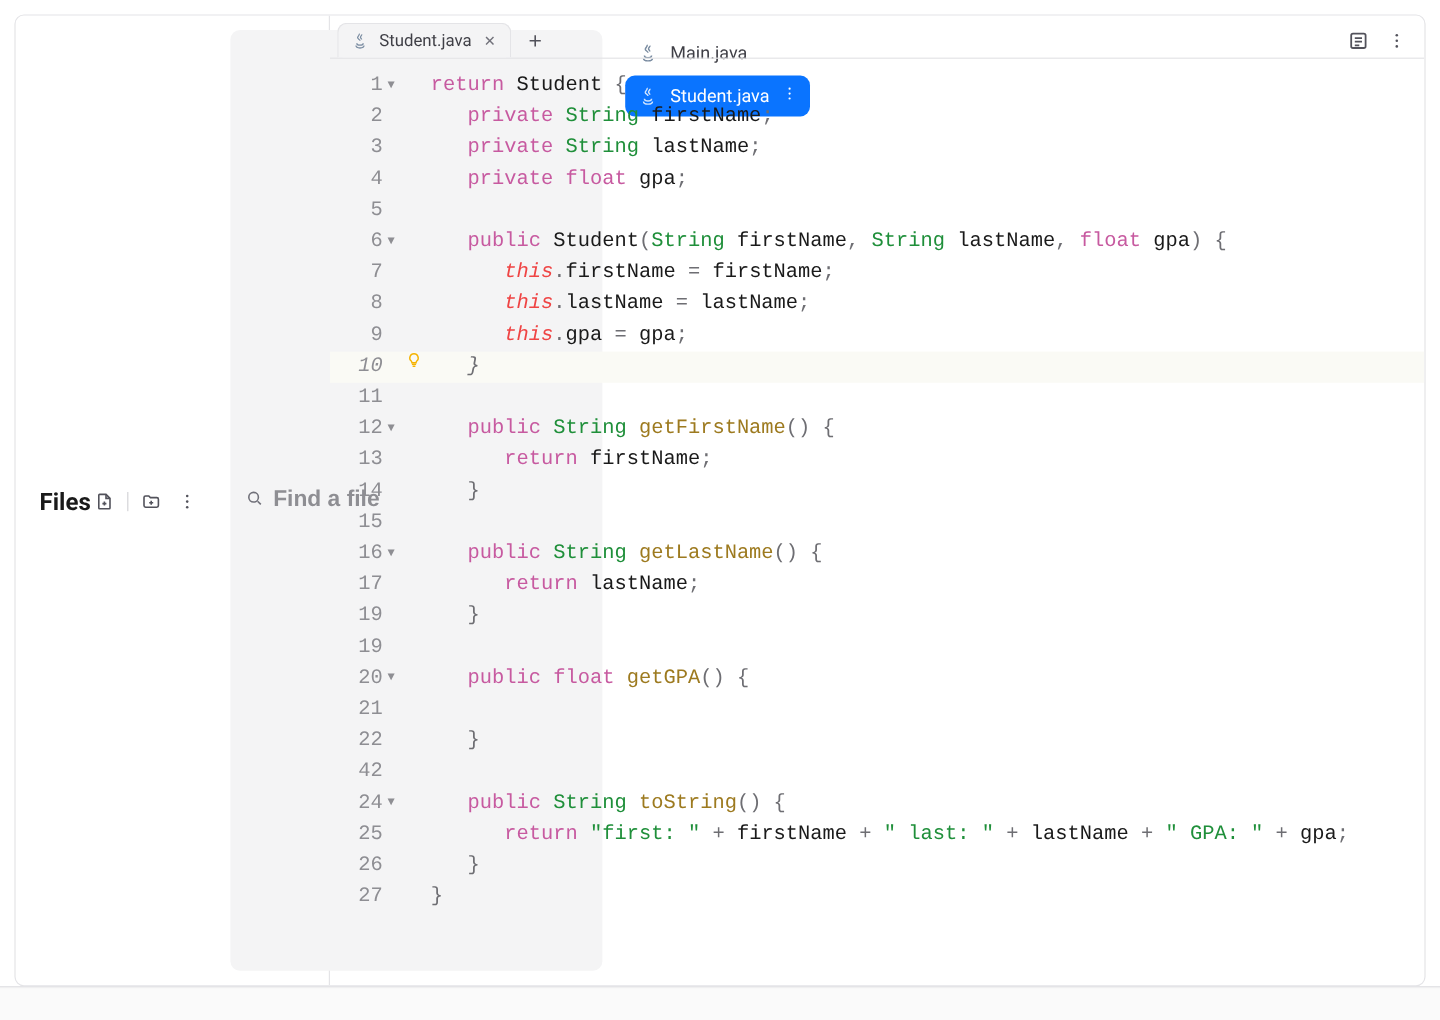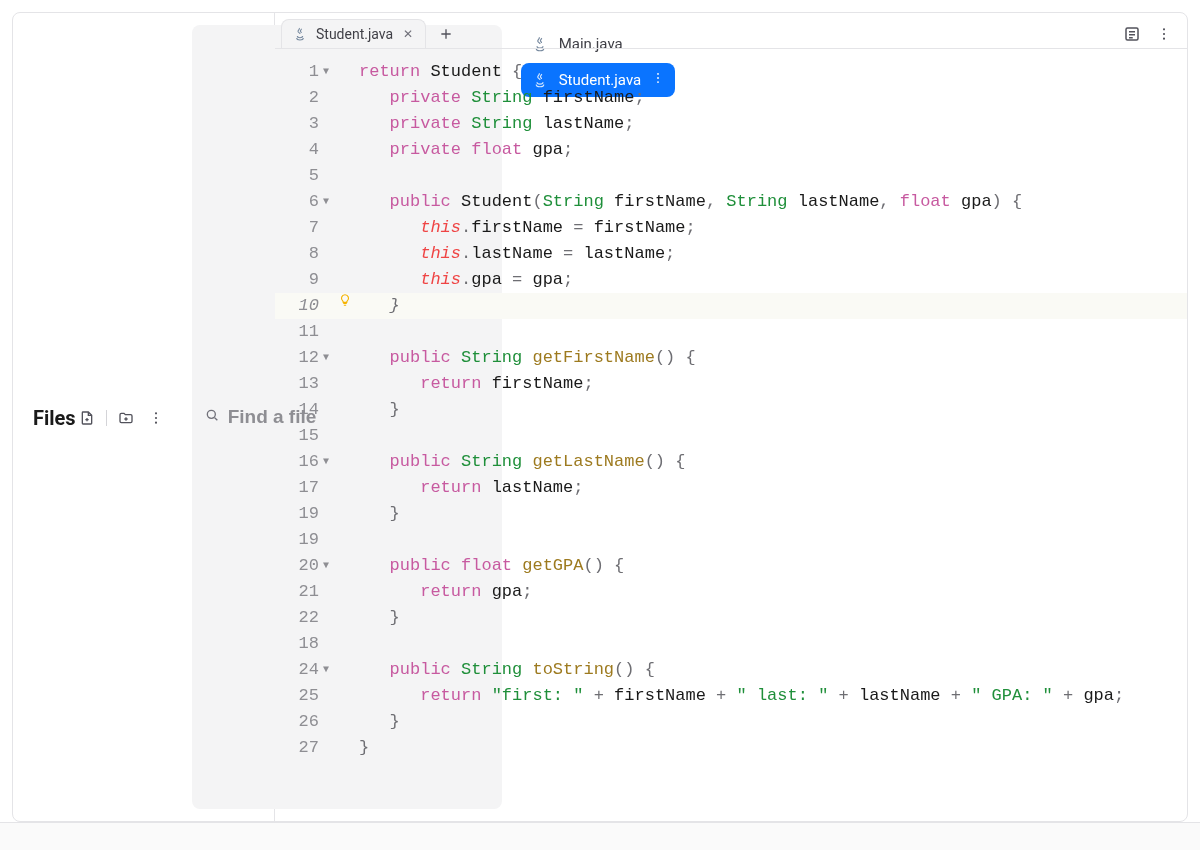--- a/index.html
+++ b/index.html
@@ -225,23 +225,23 @@
         <div class="line"><div class="gutter"><span>11</span><span class="fold">&nbsp;</span></div><div class="bulb"></div><div class="codecell"><span class="plain"></span></div></div>
         <div class="line"><div class="gutter"><span>12</span><span class="fold">▼</span></div><div class="bulb"></div><div class="codecell"><span class="plain">   </span><span class="kw">public </span><span class="type">String </span><span class="ident">getFirstName</span><span class="punct">() {</span></div></div>
         <div class="line"><div class="gutter"><span>13</span><span class="fold">&nbsp;</span></div><div class="bulb"></div><div class="codecell"><span class="plain">      </span><span class="kw">return </span><span class="plain">firstName</span><span class="punct">;</span></div></div>
         <div class="line"><div class="gutter"><span>14</span><span class="fold">&nbsp;</span></div><div class="bulb"></div><div class="codecell"><span class="plain">   </span><span class="punct">}</span></div></div>
         <div class="line"><div class="gutter"><span>15</span><span class="fold">&nbsp;</span></div><div class="bulb"></div><div class="codecell"><span class="plain"></span></div></div>
         <div class="line"><div class="gutter"><span>16</span><span class="fold">▼</span></div><div class="bulb"></div><div class="codecell"><span class="plain">   </span><span class="kw">public </span><span class="type">String </span><span class="ident">getLastName</span><span class="punct">() {</span></div></div>
         <div class="line"><div class="gutter"><span>17</span><span class="fold">&nbsp;</span></div><div class="bulb"></div><div class="codecell"><span class="plain">      </span><span class="kw">return </span><span class="plain">lastName</span><span class="punct">;</span></div></div>
         <div class="line"><div class="gutter"><span>19</span><span class="fold">&nbsp;</span></div><div class="bulb"></div><div class="codecell"><span class="plain">   </span><span class="punct">}</span></div></div>
         <div class="line"><div class="gutter"><span>19</span><span class="fold">&nbsp;</span></div><div class="bulb"></div><div class="codecell"><span class="plain"></span></div></div>
         <div class="line"><div class="gutter"><span>20</span><span class="fold">▼</span></div><div class="bulb"></div><div class="codecell"><span class="plain">   </span><span class="kw">public </span><span class="kw">float </span><span class="ident">getGPA</span><span class="punct">() {</span></div></div>
-        <div class="line"><div class="gutter"><span>21</span><span class="fold">&nbsp;</span></div><div class="bulb"></div><div class="codecell"><span class="plain">      </span><span class="kw">return </span><span class="plain">gpa</span><span class="punct">;</span></div></div>
+        <div class="line"><div class="gutter"><span>21</span><span class="fold">&nbsp;</span></div><div class="bulb"></div></div>
         <div class="line"><div class="gutter"><span>22</span><span class="fold">&nbsp;</span></div><div class="bulb"></div><div class="codecell"><span class="plain">   </span><span class="punct">}</span></div></div>
-        <div class="line"><div class="gutter"><span>18</span><span class="fold">&nbsp;</span></div><div class="bulb"></div><div class="codecell"><span class="plain"></span></div></div>
+        <div class="line"><div class="gutter"><span>42</span><span class="fold">&nbsp;</span></div><div class="bulb"></div><div class="codecell"><span class="plain"></span></div></div>
         <div class="line"><div class="gutter"><span>24</span><span class="fold">▼</span></div><div class="bulb"></div><div class="codecell"><span class="plain">   </span><span class="kw">public </span><span class="type">String </span><span class="ident">toString</span><span class="punct">() {</span></div></div>
         <div class="line"><div class="gutter"><span>25</span><span class="fold">&nbsp;</span></div><div class="bulb"></div><div class="codecell"><span class="plain">      </span><span class="kw">return </span><span class="str">"first: "</span><span class="punct"> + </span><span class="plain">firstName</span><span class="punct"> + </span><span class="str">" last: "</span><span class="punct"> + </span><span class="plain">lastName</span><span class="punct"> + </span><span class="str">" GPA: "</span><span class="punct"> + </span><span class="plain">gpa</span><span class="punct">;</span></div></div>
         <div class="line"><div class="gutter"><span>26</span><span class="fold">&nbsp;</span></div><div class="bulb"></div><div class="codecell"><span class="plain">   </span><span class="punct">}</span></div></div>
         <div class="line"><div class="gutter"><span>27</span><span class="fold">&nbsp;</span></div><div class="bulb"></div><div class="codecell"><span class="punct">}</span></div></div>
       </div>
   </main>
 </div>
 
 <div class="bottom"></div>
 

